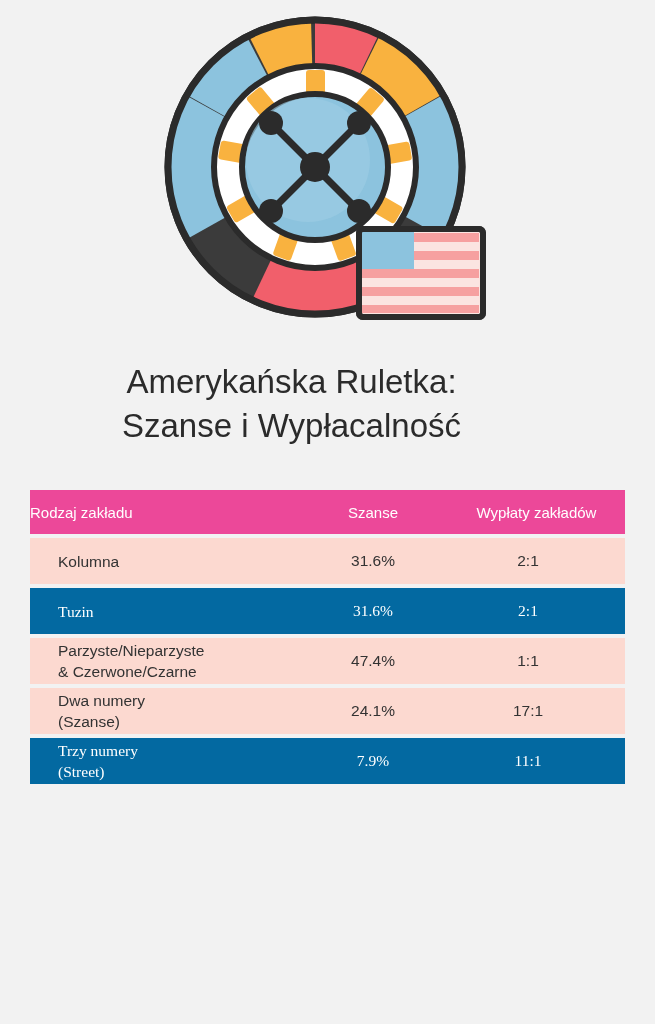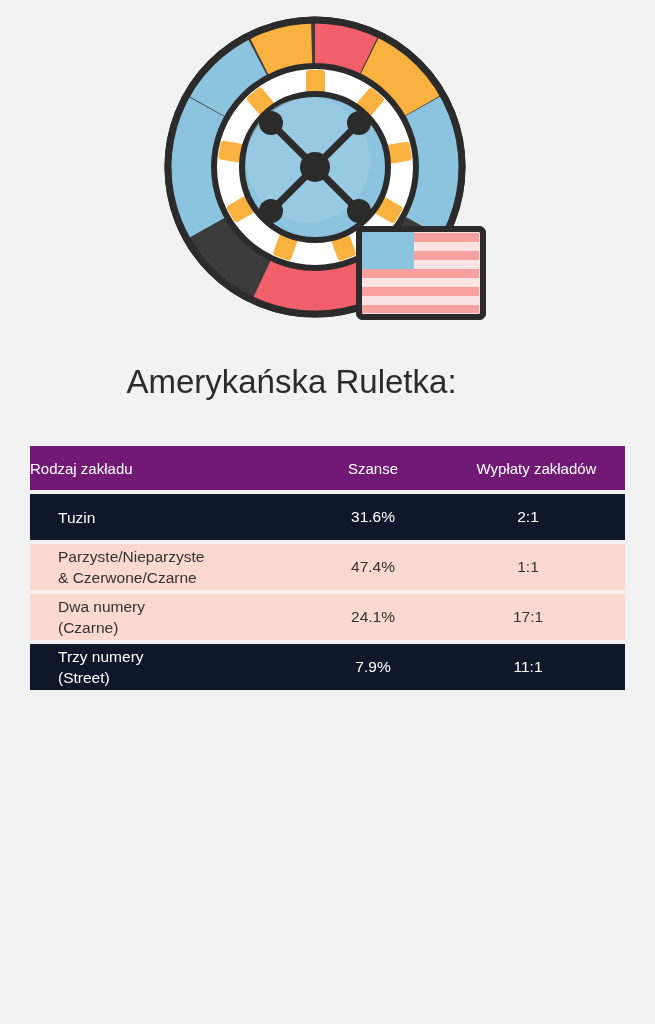--- a/index.html
+++ b/index.html
@@ -44,34 +44,34 @@
     margin: 38px 30px 0 30px;
     width: 595px;
   }
   table.odds {
     border-collapse: separate;
     border-spacing: 0 4px;
     width: 595px;
     table-layout: fixed;
   }
   table.odds thead th {
-    background: #701a75;
+    background: #ec4899;
     color: #ffffff;
     font-size: 15px;
     font-weight: 400;
     height: 44px;
     padding: 0 0 0 0;
     vertical-align: middle;
   }
   thead th.c1 { text-align: left; padding-left: 28px; }
   thead th.c2 { text-align: center; }
   thead th.c3 { text-align: center; padding-right: 18px; }
 
   table.odds tbody tr.light td { background: #fcd9d0; color: #333333; }
-  table.odds tbody tr.dark td { background: #0f172a; color: #ffffff; }
+  table.odds tbody tr.dark td { background: #0369a1; color: #ffffff; font-family: Liberation Serif, serif; }
 
   table.odds tbody td {
     font-size: 15.5px;
     height: 44px;
     vertical-align: middle;
   }
   td.c1 { text-align: left; padding-left: 28px; line-height: 21px; }
   td.c2 { text-align: center; }
   td.c3 { text-align: center; padding-right: 18px; }
   .sub { display: block; }
@@ -141,54 +141,60 @@
           </g>
           <rect x="199" y="217" width="52" height="37" fill="#8cc3de"></rect>
           <rect x="196" y="214" width="124" height="88" rx="4" fill="none" stroke="#2b2b2b" stroke-width="6"></rect>
         </g>
       </g>
     </svg>
   </div>
 
   <div class="title-block">
     <span class="title-line">Amerykańska Ruletka:</span>
+    <span class="title-line">Szanse i Wypłacalność</span>
   </div>
 
   <div class="table-wrap">
     <table class="odds">
       <colgroup>
         <col class="col1">
           <col class="col2">
           <col class="col3">
       </colgroup>
       <thead>
         <tr>
           <th class="c1">Rodzaj zakładu</th>
           <th class="c2">Szanse</th>
           <th class="c3">Wypłaty zakładów</th>
         </tr>
       </thead>
       <tbody>
+        <tr class="light">
+          <td class="c1">Kolumna</td>
+          <td class="c2">31.6%</td>
+          <td class="c3">2:1</td>
+        </tr>
         <tr class="dark">
           <td class="c1">Tuzin</td>
           <td class="c2">31.6%</td>
           <td class="c3">2:1</td>
         </tr>
         <tr class="light tall">
           <td class="c1">
             <span class="sub">Parzyste/Nieparzyste</span>
             <span class="sub">&amp; Czerwone/Czarne</span>
           </td>
           <td class="c2">47.4%</td>
           <td class="c3">1:1</td>
         </tr>
         <tr class="light tall">
           <td class="c1">
             <span class="sub">Dwa numery</span>
-            <span class="sub">(Czarne)</span>
+            <span class="sub">(Szanse)</span>
           </td>
           <td class="c2">24.1%</td>
           <td class="c3">17:1</td>
         </tr>
         <tr class="dark tall">
           <td class="c1">
             <span class="sub">Trzy numery</span>
             <span class="sub">(Street)</span>
           </td>
           <td class="c2">7.9%</td>

